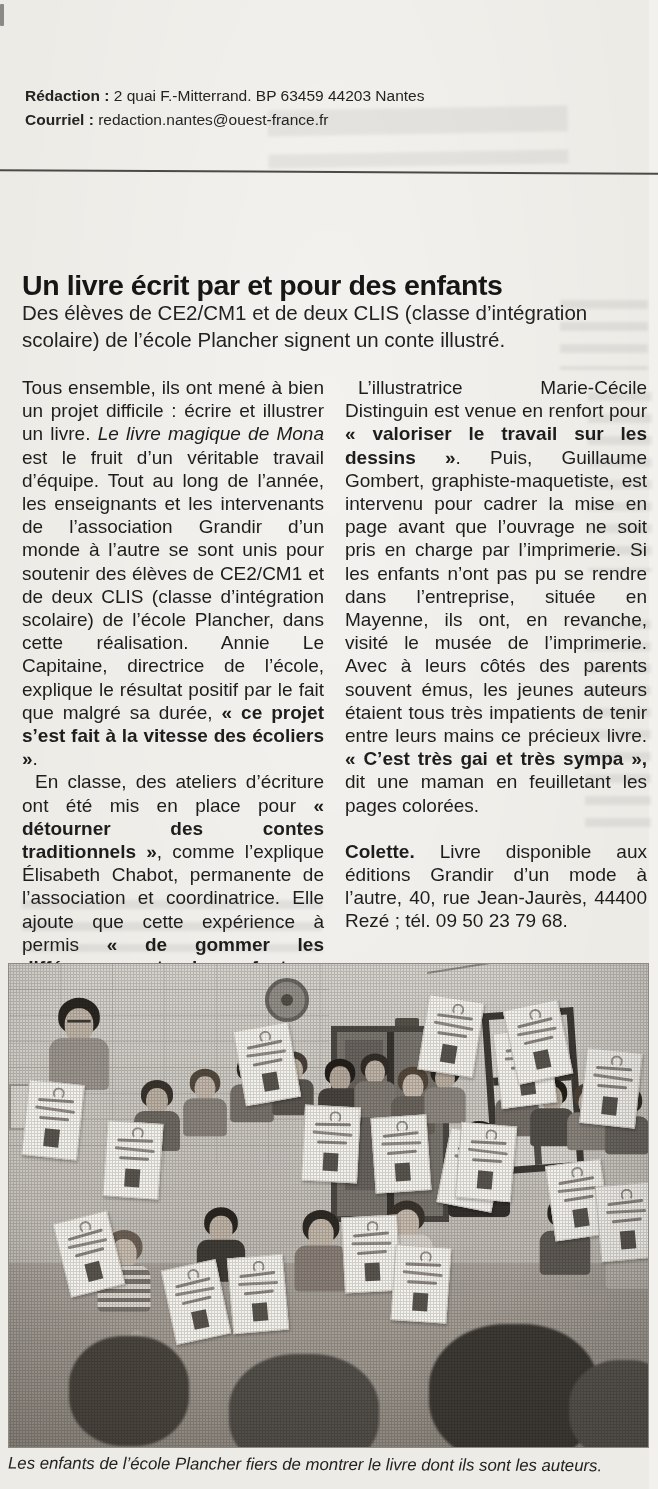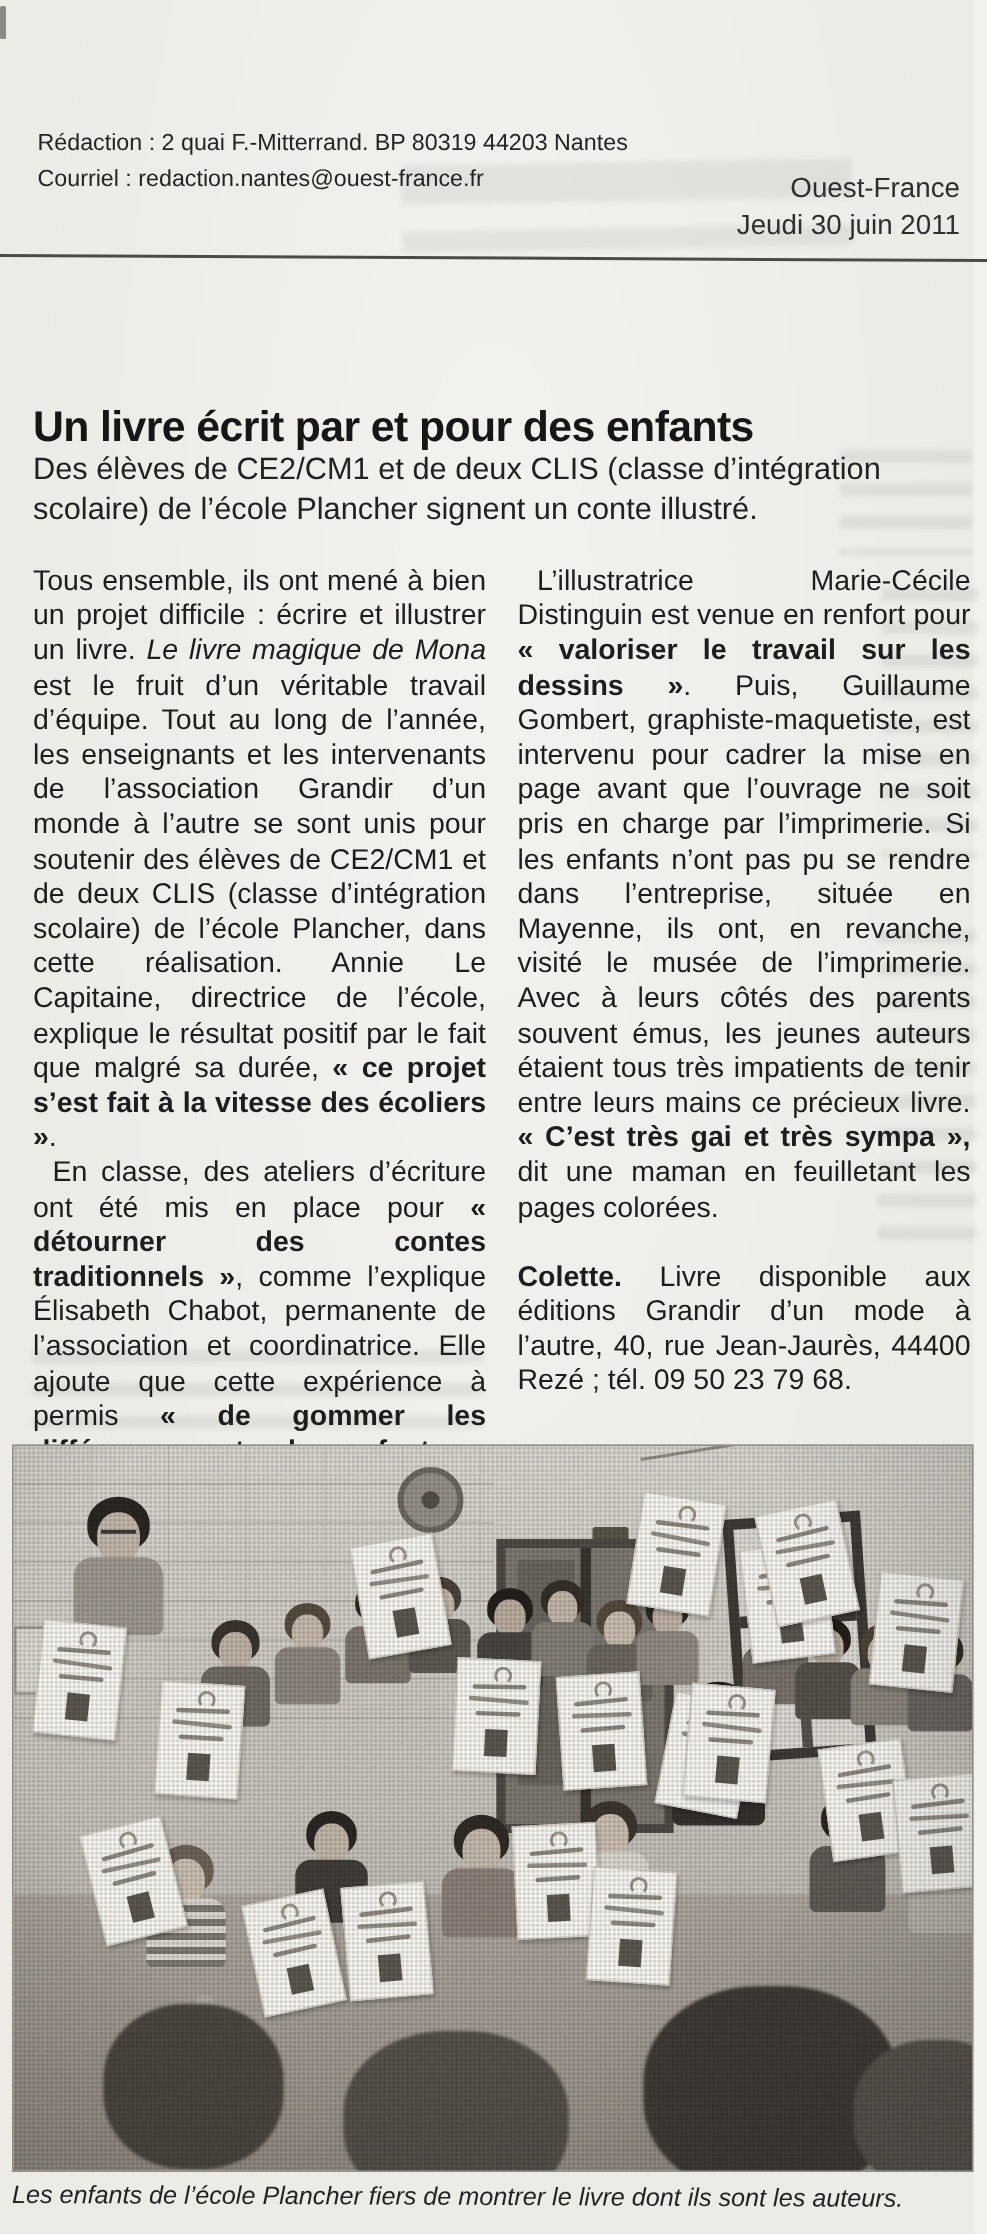--- a/index.html
+++ b/index.html
@@ -25,21 +25,21 @@
   .edge-strip{position:absolute;right:0;top:0;width:9px;height:100%;background:#f3f2ef;opacity:.8;}
   .corner-mark{position:absolute;left:0px;top:4px;width:4px;height:22px;background:#3a3a3a;opacity:.55;border-radius:1px;}
 
   
   .smudge{position:absolute;filter:blur(1.6px);opacity:.10;pointer-events:none;
     background:repeating-linear-gradient(180deg,#5a5a5a 0 9px, transparent 9px 22px);}
   .smudge.big{opacity:.08;background:repeating-linear-gradient(180deg,#4c4c4c 0 26px, transparent 26px 44px);}
 
   
   .masthead{position:absolute;left:25px;top:84px;width:470px;font-size:15.5px;line-height:23.5px;color:#242424;}
-  .masthead b{font-weight:400;}
+  .masthead b{font-weight:700;}
   .issue{position:absolute;right:18px;top:112px;text-align:right;font-size:18.5px;line-height:25px;color:#2e2e2e;}
   .rule{position:absolute;left:0;top:171px;width:658px;height:2px;background:#4c4a47;transform:rotate(.3deg);}
 
   
   .headline{position:absolute;left:22px;top:250px;font-size:28.5px;font-weight:700;letter-spacing:-.4px;color:#161616;text-align:right;}
   .standfirst{position:absolute;left:22px;top:299px;width:612px;font-size:20.5px;line-height:27px;color:#222;}
   .columns{position:absolute;left:22px;top:376px;width:626px;display:flex;gap:21px;}
   .col{width:302px;font-size:19px;line-height:23.2px;text-align:justify;color:#1d1d1d;}
   .col p{margin:0;}
   .col p.indent{text-indent:13px;}
@@ -104,26 +104,22 @@
   <div class="edge-strip"></div>
   <div class="corner-mark"></div>
 
   <div class="smudge big" style="left:268px;top:108px;width:300px;height:58px;transform:scaleX(-1) rotate(1deg);"></div>
   <div class="smudge" style="left:560px;top:300px;width:88px;height:70px;"></div>
   <div class="smudge" style="left:588px;top:392px;width:64px;height:180px;"></div>
   <div class="smudge" style="left:585px;top:620px;width:66px;height:220px;"></div>
   <div class="smudge" style="left:22px;top:900px;width:300px;height:52px;"></div>
 
   <div class="masthead">
-    <div><b>Rédaction :</b><span> 2 quai F.-Mitterrand. BP 80319 44203 Nantes</span></div>
+    <div><b>Rédaction :</b><span> 2 quai F.-Mitterrand. BP 63459 44203 Nantes</span></div>
     <div><b>Courriel :</b><span> redaction.nantes@ouest-france.fr</span></div>
-  </div>
-  <div class="issue">
-    <div>Ouest-France</div>
-    <div>Jeudi 30 juin 2011</div>
   </div>
   <div class="rule"></div>
 
   <h1 class="headline">Un livre écrit par et pour des enfants</h1>
   <div class="standfirst">Des élèves de CE2/CM1 et de deux CLIS (classe d’intégration scolaire) de l’école Plancher signent un conte illustré.</div>
 
   <div class="columns">
     <div class="col" id="col-left">
         <p><span>Tous ensemble, ils ont mené à bien un projet difficile : écrire et illustrer un livre. </span><i>Le livre magique de Mona</i><span> est le fruit d’un véritable travail d’équipe. Tout au long de l’année, les enseignants et les intervenants de l’association Grandir d’un monde à l’autre se sont unis pour soutenir des élèves de CE2/CM1 et de deux CLIS (classe d’intégration scolaire) de l’école Plancher, dans cette réalisation. Annie Le Capitaine, directrice de l’école, explique le résultat positif par le fait que malgré sa durée, </span><b>« ce projet s’est fait à la vitesse des écoliers »</b><span>.</span></p>
         <p class="indent"><span>En classe, des ateliers d’écriture ont été mis en place pour </span><b>« détourner des contes traditionnels »</b><span>, comme l’explique Élisabeth Chabot, permanente de l’association et coordinatrice. Elle ajoute que cette expérience à permis </span><b>« de gommer les différences entre les enfants »</b><span>. Colette Barbelivien, conteuse, a pris le relais des enseignants pour aider les enfants </span><b>« à dompter une imagination</b></p>

